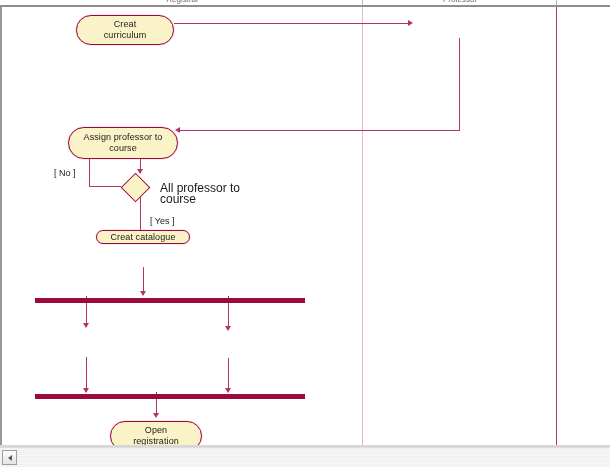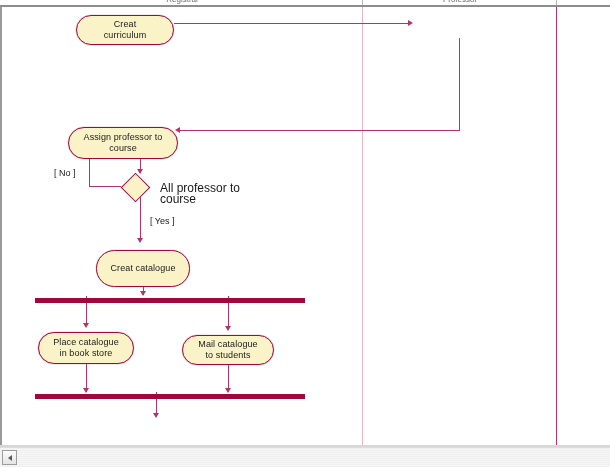--- a/index.html
+++ b/index.html
@@ -184,30 +184,29 @@
     <div class="arrow-down" style="left:153px;top:406px;"></div>
 
     <div class="node" style="left:76px;top:8px;width:98px;height:30px;">Creat<br>curriculum</div>
 
 
     <div class="node" style="left:68px;top:110px;width:110px;height:32px;margin-top:10px;">Assign professor to<br>course</div>
 
     <div class="diamond" style="left:125px;top:170px;width:21px;height:21px;"></div>
     <div class="diamond-label" style="left:160px;top:167px;">All professor to<br>course</div>
 
-    <div class="node" style="left:96px;top:243px;width:94px;height:37px;text-align:right;">Creat catalogue</div>
+    <div class="node" style="left:96px;top:223px;width:94px;height:14px;text-align:right;">Creat catalogue</div>
 
     <div class="bar" style="left:35px;top:291px;width:270px;"></div>
 
-    <div class="node" style="left:38px;top:325px;width:96px;height:32px;">Place catalogue<br>in book store</div>
-
-    <div class="node" style="left:182px;top:328px;width:92px;height:30px;">Mail catalogue<br>to students</div>
+
 
     <div class="bar" style="left:35px;top:387px;width:270px;"></div>
 
+    <div class="node" style="left:110px;top:414px;width:92px;height:30px;">Open<br>registration</div>
 
     <div class="guard" style="left:54px;top:161px;">[ No ]</div>
 
     <div class="guard" style="left:150px;top:209px;">[ Yes ]</div>
 
   </div>
 
   <div class="divider-bottom"></div>
   <div class="hscroll">
     <div class="hscroll-track"></div>

